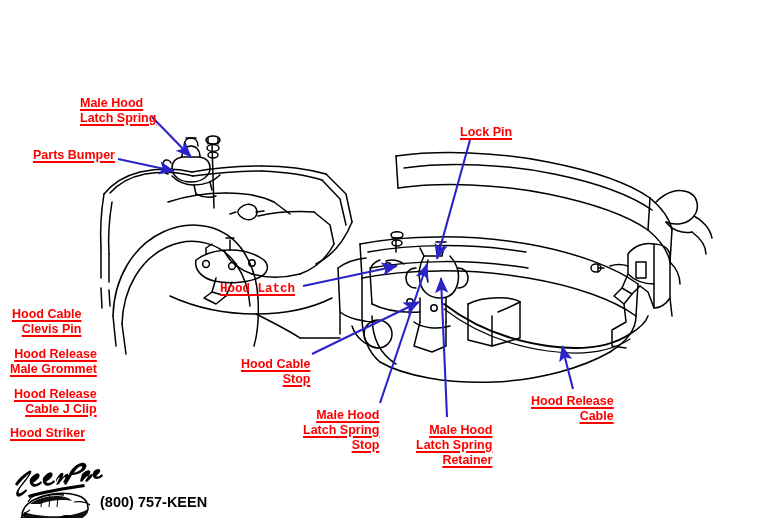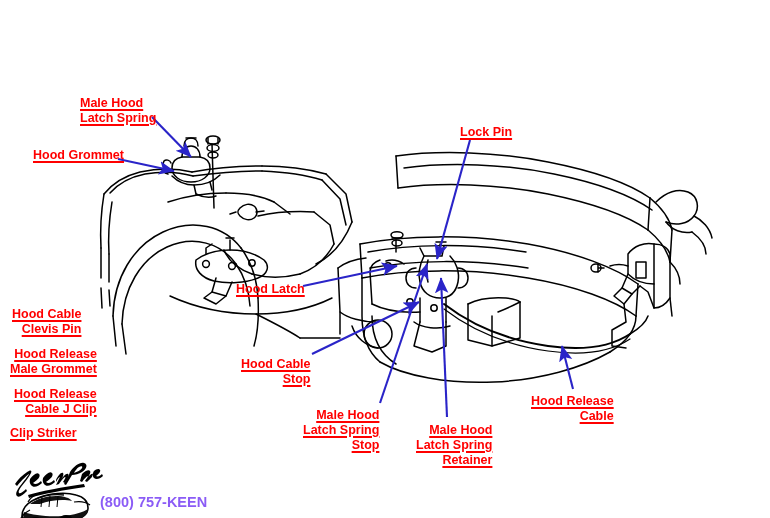--- a/index.html
+++ b/index.html
@@ -53,21 +53,21 @@
     position: absolute;
     left: 0;
     top: 0;
     width: 96px;
     height: 62px;
   }
   #phone {
     position: absolute;
     left: 92px;
     top: 32px;
-    color: #8b5cf6;
+    color: #000000;
     font-family: "Liberation Sans", sans-serif;
     font-weight: bold;
     font-size: 14.5px;
     letter-spacing: 0px;
     white-space: nowrap;
   }
   #copyright {
     position: absolute;
     left: 96px;
     top: 50px;
@@ -245,28 +245,28 @@
       <line x1="573" y1="373" x2="562" y2="330"></line>
     </g>
   </svg>
 
   <div class="callout al-left" style="left:80px; top:80px;">
     <span class="ln">Male Hood </span>
     <span class="ln">Latch Spring</span>
   </div>
 
   <div class="callout al-left" style="left:33px; top:132px;">
-    <span class="ln">Hood Grommet</span>
+    <span class="ln">Parts Bumper</span>
   </div>
 
   <div class="callout al-left" style="left:460px; top:109px;">
     <span class="ln">Lock Pin</span>
   </div>
 
-  <div class="callout al-left" style="left:236px; top:266px;">
+  <div class="callout al-left" style="left:220px; top:266px;font-family:Liberation Mono, monospace;">
     <span class="ln">Hood Latch</span>
   </div>
 
   <div class="callout al-center" style="left:241px; top:341px;">
     <span class="ln">Hood Cable </span>
     <span class="ln">Stop</span>
   </div>
 
   <div class="callout al-center" style="left:303px; top:392px;">
     <span class="ln">Male Hood </span>
@@ -294,21 +294,21 @@
     <span class="ln">Hood Release </span>
     <span class="ln">Male Grommet</span>
   </div>
 
   <div class="callout al-center" style="left:14px; top:371px;">
     <span class="ln">Hood Release </span>
     <span class="ln">Cable J Clip</span>
   </div>
 
   <div class="callout al-left" style="left:10px; top:410px;">
-    <span class="ln">Clip Striker</span>
+    <span class="ln">Hood Striker</span>
   </div>
 
   <div id="logo-block">
 
     <svg id="logo-mark" viewBox="0 0 96 62" xmlns="http://www.w3.org/2000/svg">
 
       <g fill="#000000">
         <path d="M7,22 C12,15 17,11 21,9 C23,8 24,9 23,11 C21,15 17,20 13,25
                  C11,28 10,30 11,31 C12,32 15,30 18,27 L19,29 C15,33 11,36 9,34
                  C7,32 9,28 12,24 C16,19 20,14 21,12 C19,13 14,18 9,24 Z"></path>

